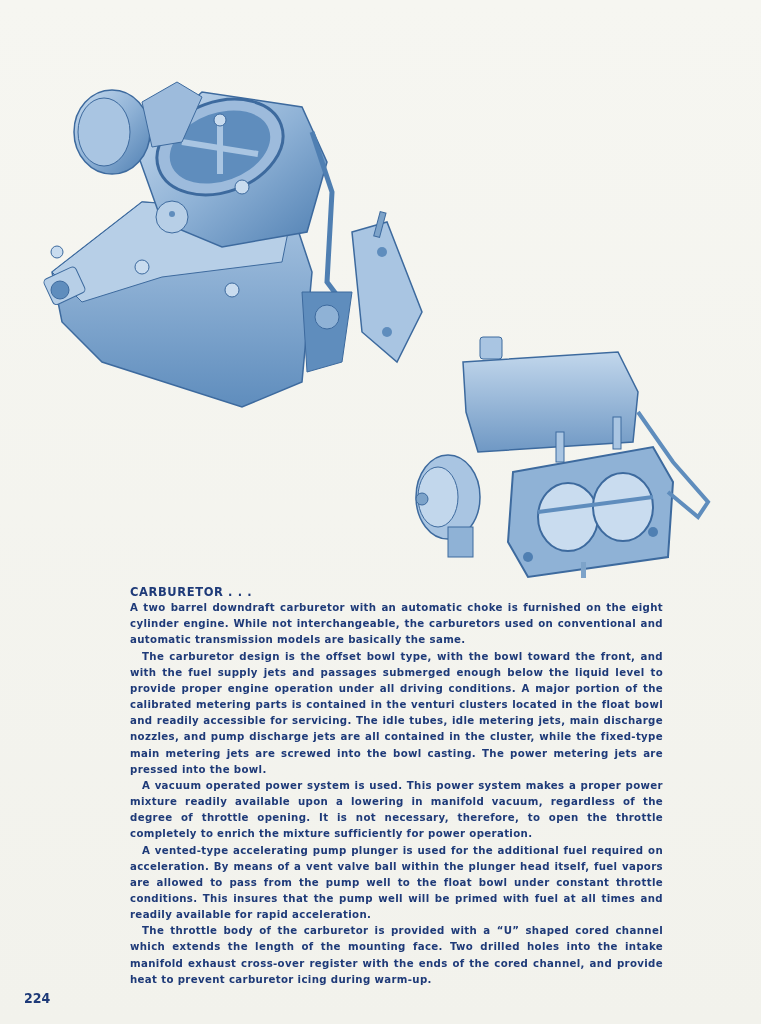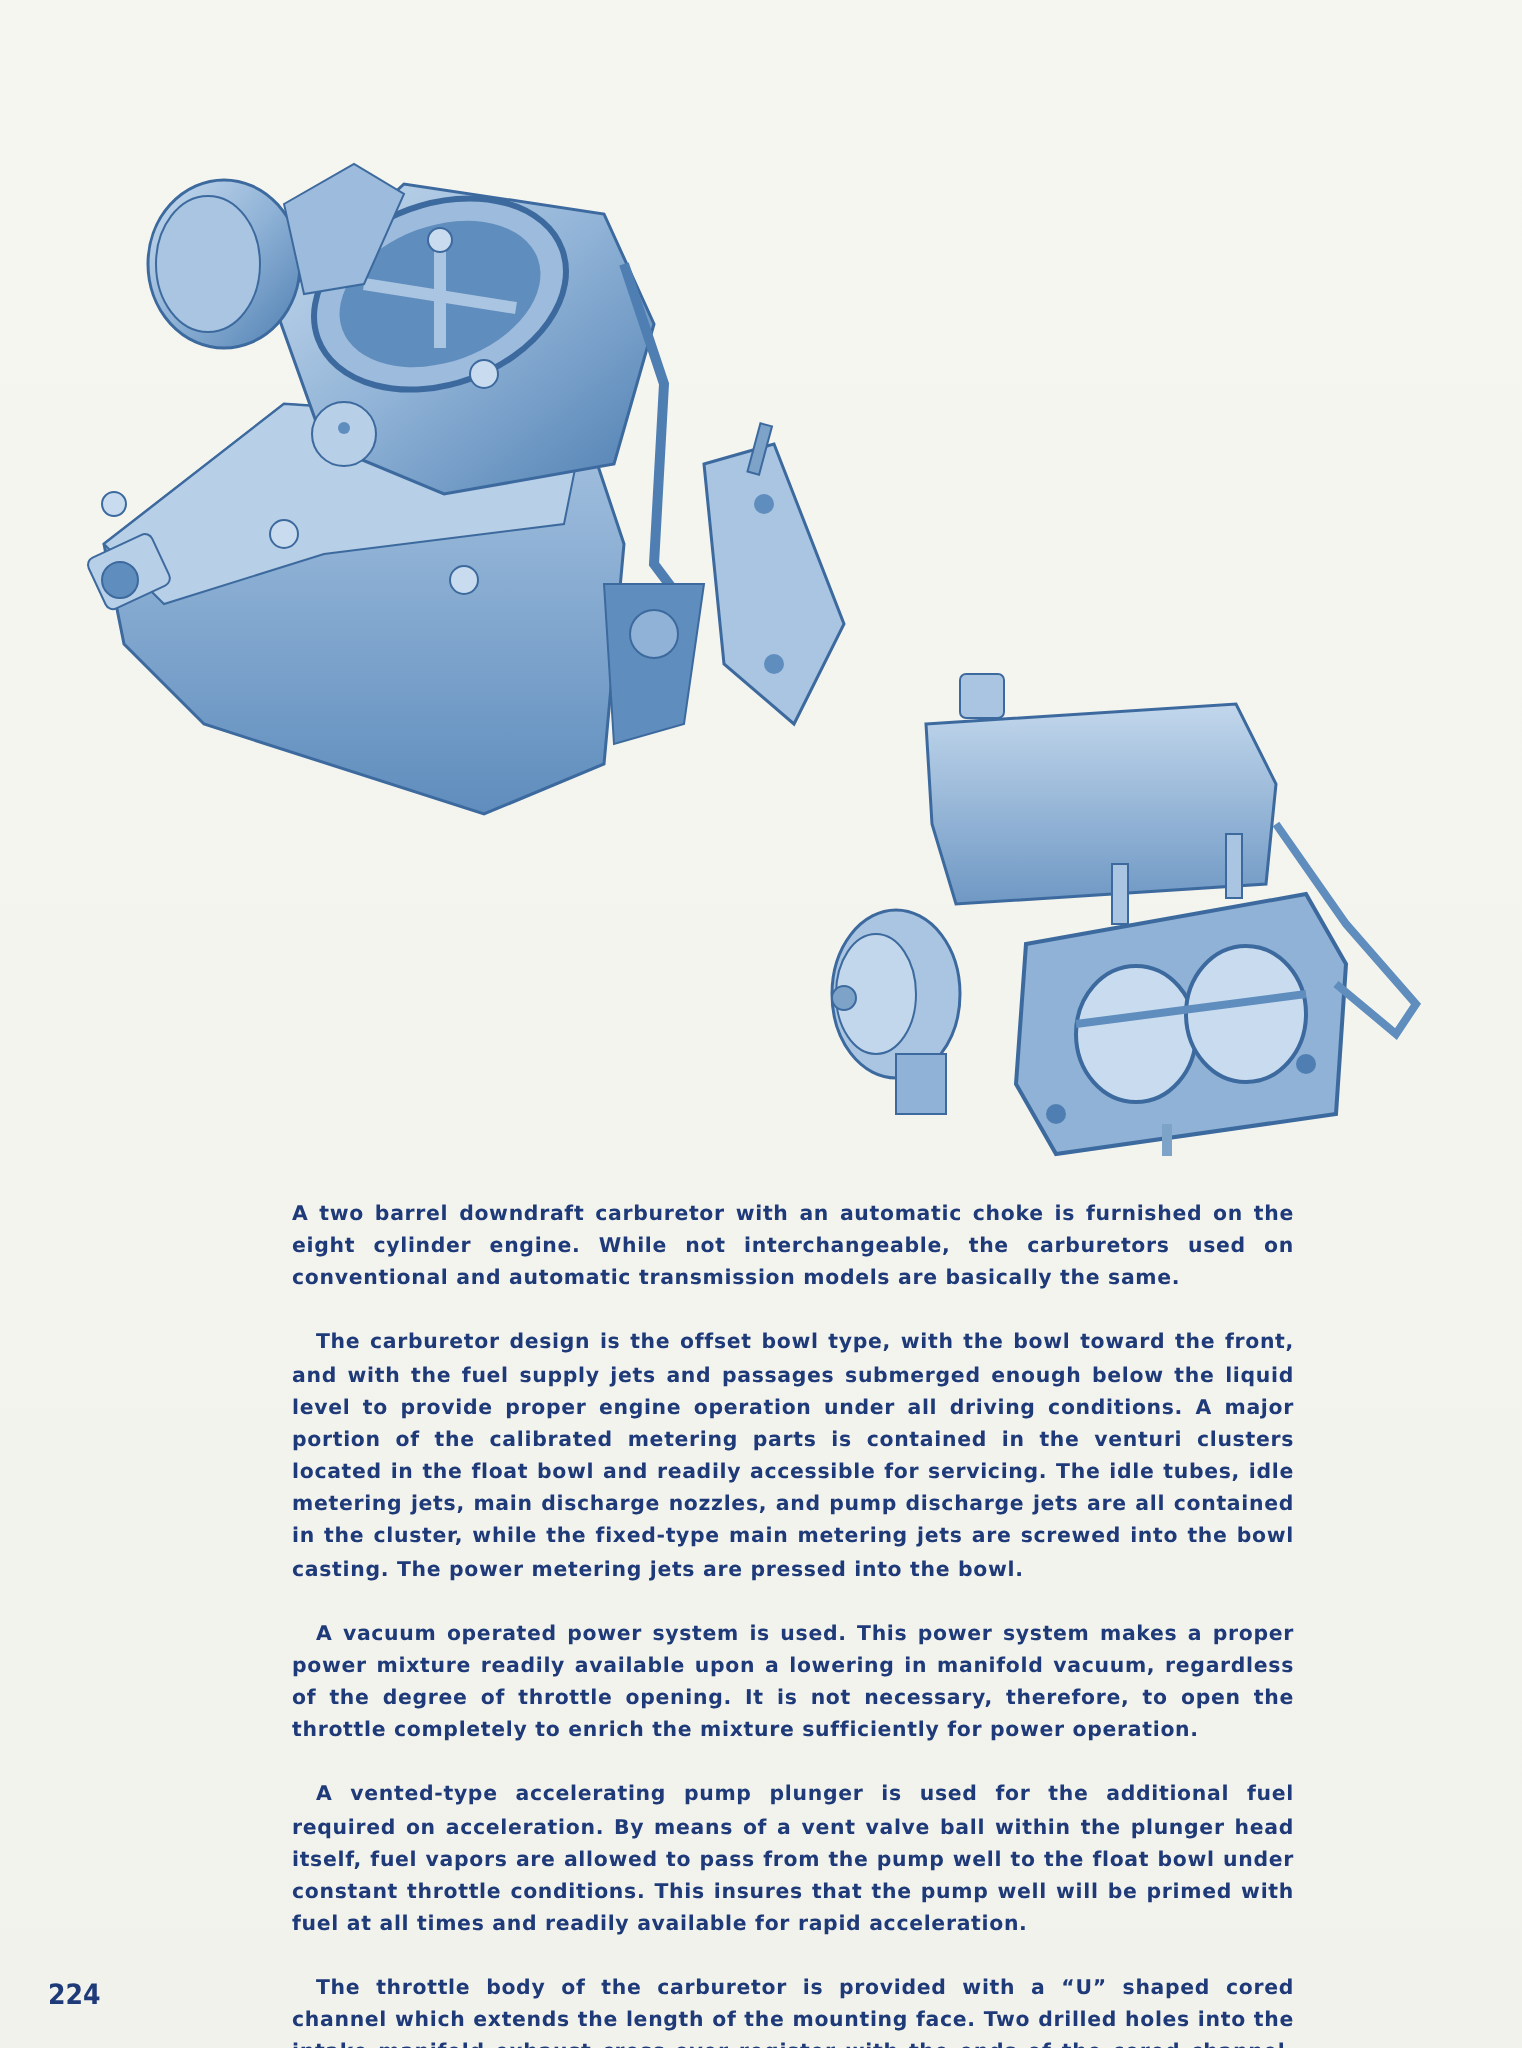--- a/index.html
+++ b/index.html
@@ -12,21 +12,21 @@
   .page { position: absolute; inset: 0; background: linear-gradient(180deg,#f6f6f1 0%,#f2f2ec 100%); }
   .figure { position: absolute; }
   #fig1 { left: 42px; top: 62px; width: 390px; height: 350px; }
   #fig2 { left: 408px; top: 332px; width: 310px; height: 250px; }
   .text-block {
     position: absolute; left: 130px; top: 584px; width: 533px;
     color: #1e3a78; font-size: 10.2px; line-height: 16.15px; font-weight: bold;
     letter-spacing: 0.35px;
   }
   .heading { font-size: 11.5px; font-weight: bold; margin: 0; letter-spacing: 0.6px; }
-  .para { margin: 16px; text-align: justify; text-align-last: left; }
+  .para { margin: 0; text-align: justify; text-align-last: left; }
   .para.indent { text-indent: 12px; }
   .page-number {
     position: absolute; left: 24px; top: 990px;
     color: #1e3a78; font-size: 14px; font-weight: bold;
     font-family: "DejaVu Sans Condensed", "DejaVu Sans", sans-serif;
   }
 </style>
 </head>
 <body>
 
@@ -105,20 +105,21 @@
       <circle cx="14" cy="167" r="6" fill="#7da3c9" stroke="#3d6a9e"></circle>
       <rect x="40" y="195" width="25" height="30" fill="#8fb2d6" stroke="#3d6a9e"></rect>
 
       <rect x="148" y="100" width="8" height="30" fill="#a9c5e2" stroke="#3d6a9e"></rect>
       <rect x="205" y="85" width="8" height="32" fill="#a9c5e2" stroke="#3d6a9e"></rect>
       <path d="M230 80 L265 130 L300 170 L290 185 L260 160" fill="none" stroke="#5f8dbd" stroke-width="4"></path>
     </svg>
   </div>
 
   <div class="text-block">
+    <p class="heading">CARBURETOR . . .</p>
     <p class="para">A two barrel downdraft carburetor with an automatic choke is furnished on the eight cylinder engine. While not interchangeable, the carburetors used on conventional and automatic transmission models are basically the same.</p>
     <p class="para indent">The carburetor design is the offset bowl type, with the bowl toward the front, and with the fuel supply jets and passages submerged enough below the liquid level to provide proper engine operation under all driving conditions. A major portion of the calibrated metering parts is contained in the venturi clusters located in the float bowl and readily accessible for servicing. The idle tubes, idle metering jets, main discharge nozzles, and pump discharge jets are all contained in the cluster, while the fixed-type main metering jets are screwed into the bowl casting. The power metering jets are pressed into the bowl.</p>
     <p class="para indent">A vacuum operated power system is used. This power system makes a proper power mixture readily available upon a lowering in manifold vacuum, regardless of the degree of throttle opening. It is not necessary, therefore, to open the throttle completely to enrich the mixture sufficiently for power operation.</p>
     <p class="para indent">A vented-type accelerating pump plunger is used for the additional fuel required on acceleration. By means of a vent valve ball within the plunger head itself, fuel vapors are allowed to pass from the pump well to the float bowl under constant throttle conditions. This insures that the pump well will be primed with fuel at all times and readily available for rapid acceleration.</p>
     <p class="para indent">The throttle body of the carburetor is provided with a “U” shaped cored channel which extends the length of the mounting face. Two drilled holes into the intake manifold exhaust cross-over register with the ends of the cored channel, and provide heat to prevent carburetor icing during warm-up.</p>
   </div>
 
   <div class="page-number">224</div>
 </div>
 

